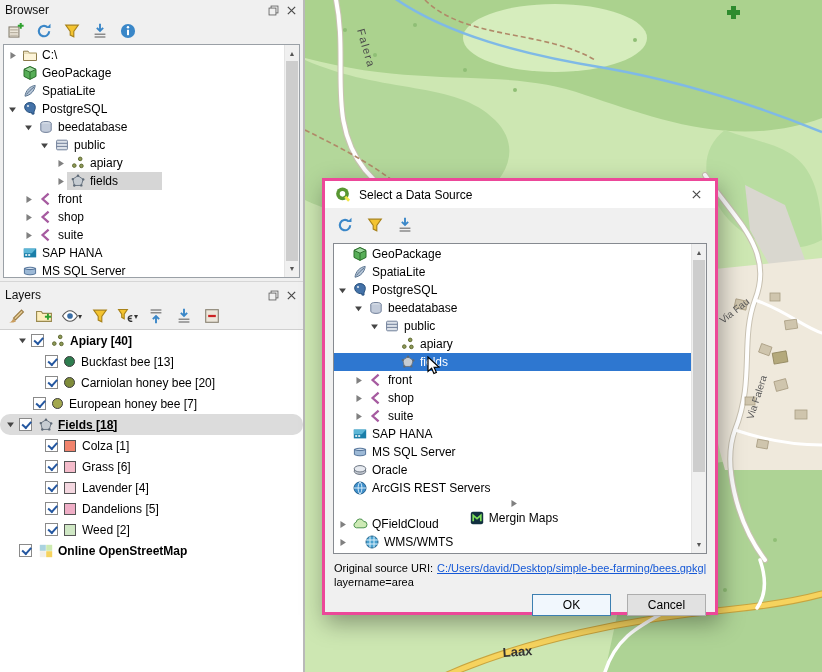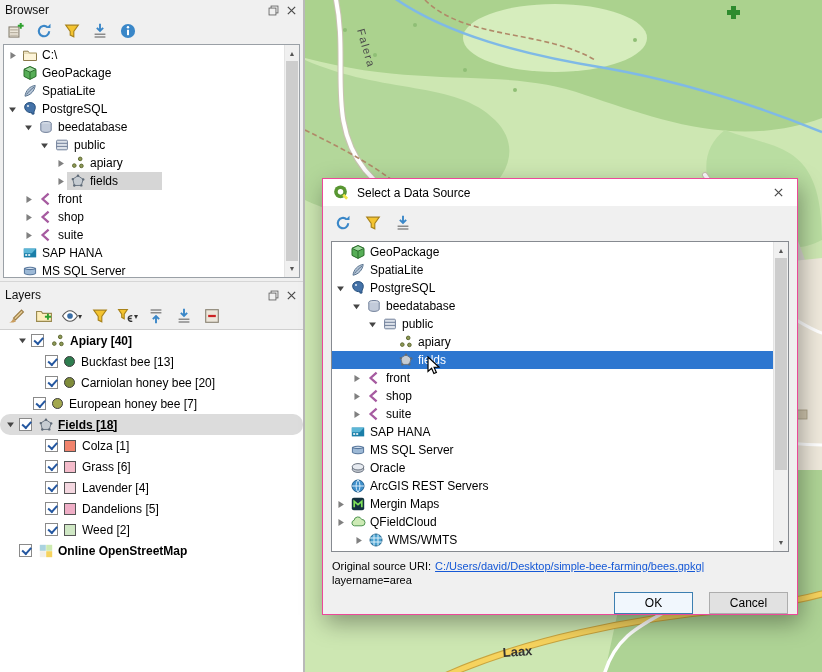--- a/index.html
+++ b/index.html
@@ -48,21 +48,21 @@
   .underline{text-decoration:underline;}
 
   
   .vscroll{position:absolute;top:0;right:0;bottom:0;width:15px;background:#f0f0f0;border-left:1px solid #e4e4e4;}
   .sarrow{position:absolute;left:0;width:14px;height:15px;display:flex;align-items:center;justify-content:center;font-size:7px;color:#555;}
   .sarrow.up{top:1px;}
   .sarrow.down{bottom:1px;}
   .sthumb{position:absolute;left:1px;width:12px;background:#cdcdcd;}
 
   
-  #dialog{position:absolute;left:322px;top:178px;width:476px;height:437px;background:#f0f0f0;border:1px solid #ec4899;box-shadow:3px 8px 22px rgba(0,0,0,0.35);z-index:10;}
+  #dialog{position:absolute;left:322px;top:178px;width:396px;height:437px;background:#f0f0f0;border:3px solid #ec4899;box-shadow:3px 8px 22px rgba(0,0,0,0.35);z-index:10;}
   .dlg-titlebar{height:27px;background:#fff;display:flex;align-items:center;padding:0 4px 0 9px;}
   .dlg-icon{width:17px;height:17px;display:inline-flex;}
   .dlg-title{margin-left:8px;font-size:12px;color:#000;}
   .dlg-close{margin-left:auto;width:30px;height:26px;display:flex;align-items:center;justify-content:center;}
   .dlg-close .x{width:13px;height:13px;display:inline-flex;}
   #dialog-toolbar{height:33px;display:flex;align-items:center;gap:5px;padding:0 7px;}
   .dlg-tree-frame{position:absolute;left:8px;right:8px;top:62px;height:311px;background:#fff;border:1px solid #868a90;overflow:hidden;}
   .dlg-footer{position:absolute;left:9px;top:380px;font-size:11px;line-height:14px;color:#000;}
   .uri-link{color:#1558d6;text-decoration:underline;margin-left:4px;cursor:pointer;}
   .dlg-buttons{position:absolute;right:9px;top:413px;display:flex;gap:16px;}
@@ -826,21 +826,21 @@
             <span class="row-content">
               <span class="icon">
                 <svg viewBox="0 0 16 16" width="100%" height="100%">
                   <circle cx="8" cy="8" r="6" fill="#3f8fca" stroke="#1f5e8e"></circle>
                   <path d="M2 8h12M8 2c2.5 1.9 2.5 10.1 0 12M8 2c-2.5 1.9-2.5 10.1 0 12" stroke="#d6ecfb" fill="none"></path>
                 </svg>
               </span>
               <span class="row-label">ArcGIS REST Servers</span>
             </span>
           </div>
-          <div class="tree-row" style="padding-left: 2px;">
+          <div class="tree-row" style="padding-left: 2px; flex-direction: column;">
             <span class="expander">
               <svg viewBox="0 0 16 16" width="11" height="11">
                 <path d="M5 3l8 5-8 5z" fill="#808080"></path>
               </svg>
             </span>
             <span class="row-content">
               <span class="icon">
                 <svg viewBox="0 0 16 16" width="100%" height="100%">
                   <rect x="1.8" y="1.8" width="12.4" height="12.4" rx="2" fill="#12303f"></rect>
                   <path d="M4.2 11.2V5.4l3.8 3.2 3.8-3.2v5.8" stroke="#7ee05a" stroke-width="1.7" fill="none"></path>
@@ -857,21 +857,21 @@
             </span>
             <span class="row-content">
               <span class="icon">
                 <svg viewBox="0 0 16 16" width="100%" height="100%">
                   <path d="M4.4 11.8a2.8 2.8 0 0 1-.3-5.5 3.9 3.9 0 0 1 7.5-.9 3 3 0 0 1 .4 6.4z" fill="#cdeab5" stroke="#4e944f"></path>
                 </svg>
               </span>
               <span class="row-label">QFieldCloud</span>
             </span>
           </div>
-          <div class="tree-row" style="padding-left: 20px;">
+          <div class="tree-row" style="padding-left: 2px; gap: 12px;">
             <span class="expander">
               <svg viewBox="0 0 16 16" width="11" height="11">
                 <path d="M5 3l8 5-8 5z" fill="#808080"></path>
               </svg>
             </span>
             <span class="row-content">
               <span class="icon">
                 <svg viewBox="0 0 16 16" width="100%" height="100%">
                   <circle cx="8" cy="8" r="6" fill="#49a1d0" stroke="#23648c"></circle>
                   <path d="M2 6h12M2 10h12M6 2.3v11.4M10 2.3v11.4" stroke="#dbeffa" fill="none"></path>

